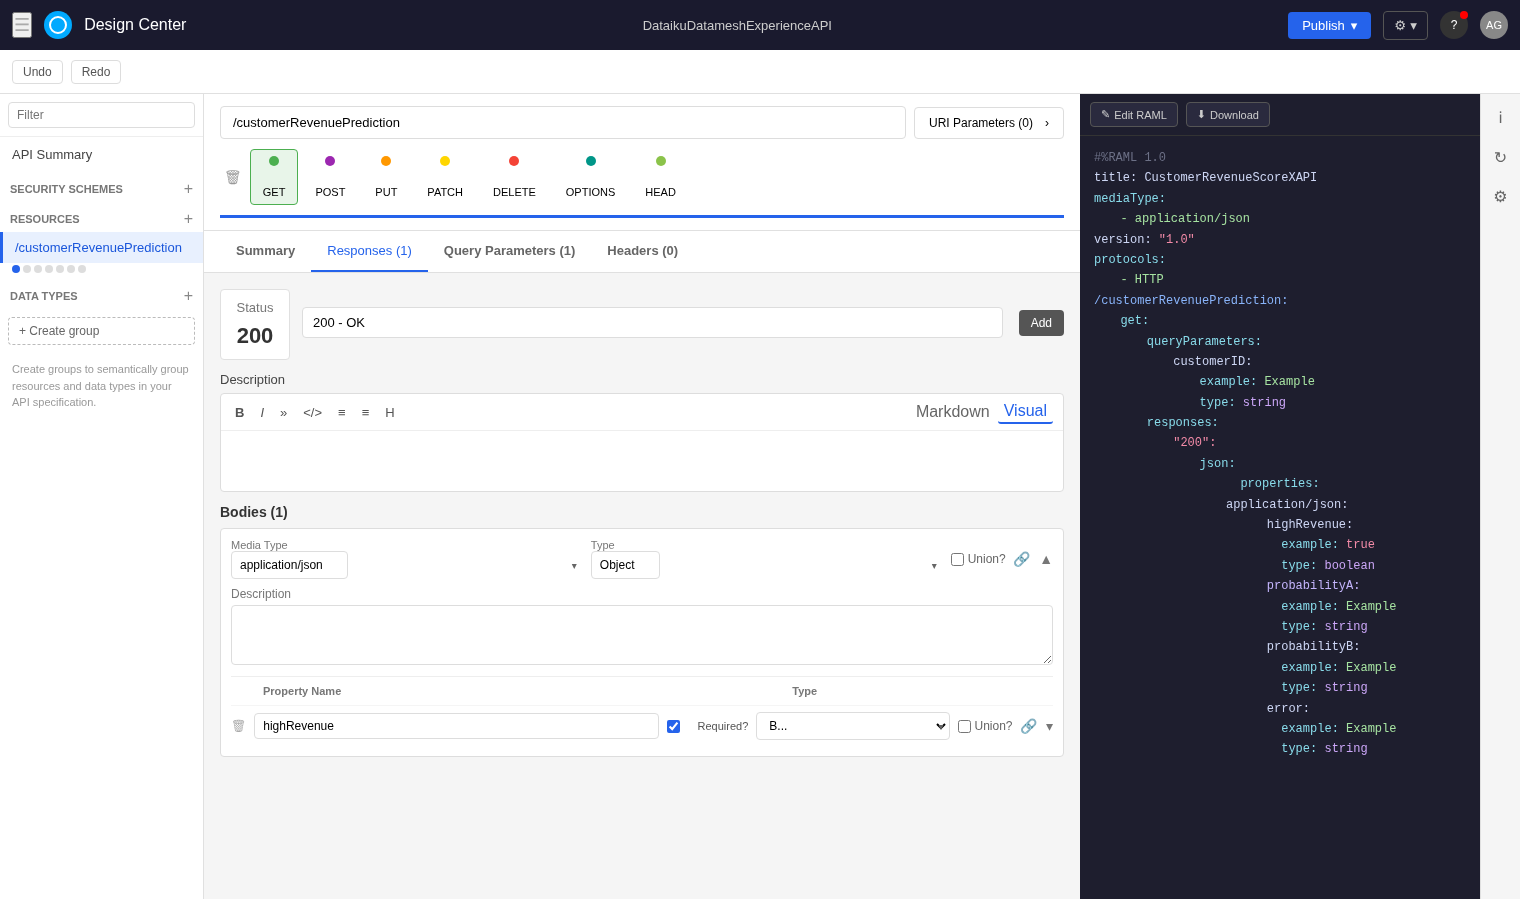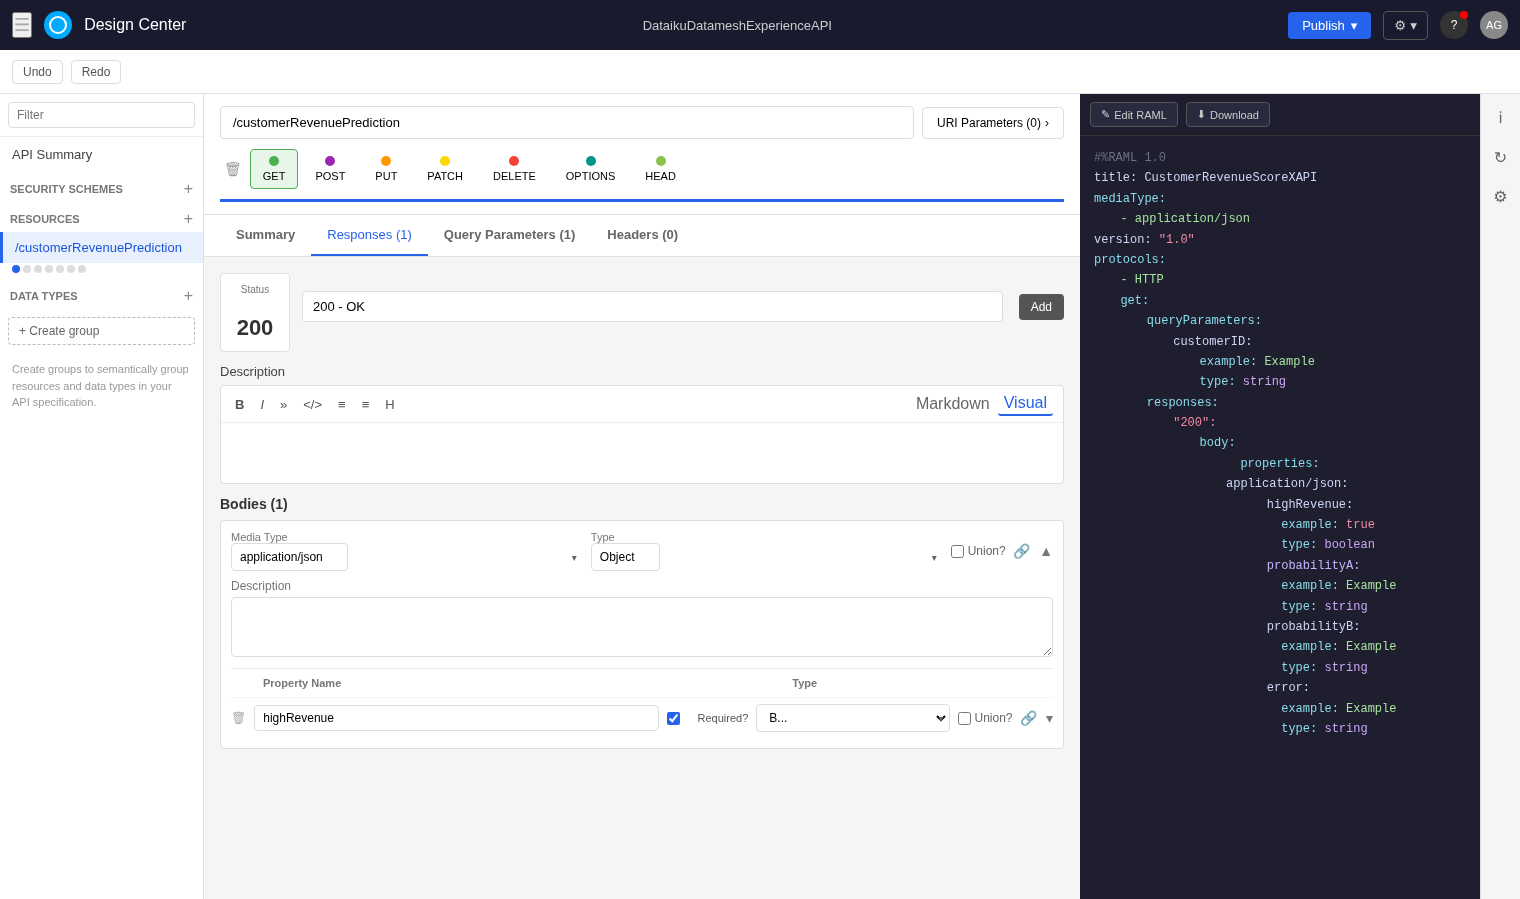--- a/index.html
+++ b/index.html
@@ -37,24 +37,24 @@
     .sidebar-helper { padding: 8px 12px; font-size: 11px; color: #999; line-height: 1.5; }
     .sidebar-api-summary { padding: 10px 12px; font-size: 13px; color: #444; cursor: pointer; }
 
     
     .center-panel { flex: 1; background: #f5f5f5; overflow-y: auto; display: flex; flex-direction: column; }
 
     
     .methods-bar { background: #fff; border-bottom: 1px solid #e0e0e0; padding: 12px 16px; display: flex; flex-direction: column; gap: 10px; }
     .path-row { display: flex; gap: 8px; align-items: center; }
     .path-input { flex: 1; padding: 8px 12px; border: 1px solid #ddd; border-radius: 4px; font-size: 13px; background: #fff; }
-    .uri-params-btn { padding: 8px 14px; border: 1px solid #ddd; border-radius: 4px; background: #fff; font-size: 12px; cursor: pointer; display: flex; align-items: center; gap: 4px; }
+    .uri-params-btn { padding: 8px 14px; border: 1px solid #ddd; border-radius: 4px; background: #fff; font-size: 12px; cursor: pointer; display: flex; align-items: center; gap: 12px; }
     .methods-row { display: flex; align-items: center; gap: 4px; }
     .delete-icon-btn { background: none; border: none; cursor: pointer; color: #999; font-size: 14px; padding: 4px; }
-    .method-btn { display: flex; flex-direction: column; align-items: center; padding: 6px 12px; border-radius: 4px; border: 1px solid transparent; cursor: pointer; font-size: 11px; gap: 4px; background: transparent; }
+    .method-btn { display: flex; flex-direction: column; align-items: center; padding: 6px 12px; border-radius: 4px; border: 1px solid transparent; cursor: pointer; font-size: 11px; gap: 20px; background: transparent; }
     .method-btn.active { background: #e8f5e9; border-color: #4caf50; }
     .method-dot { width: 10px; height: 10px; border-radius: 50%; }
     .dot-green { background: #4caf50; }
     .dot-purple { background: #9c27b0; }
     .dot-orange { background: #ff9800; }
     .dot-yellow { background: #ffd600; }
     .dot-red { background: #f44336; }
     .dot-teal { background: #009688; }
     .dot-lime { background: #8bc34a; }
 
@@ -237,21 +237,21 @@
       <div class="tab-item">Summary</div>
       <div class="tab-item active">Responses (1)</div>
       <div class="tab-item">Query Parameters (1)</div>
       <div class="tab-item">Headers (0)</div>
     </div>
 
     <div class="tab-content">
 
       <div style="display:flex; gap:12px; align-items:flex-start; margin-bottom:12px;">
         <div style="background:#fff; border:1px solid #e0e0e0; border-radius:4px; min-width:70px; display:flex; flex-direction:column; align-items:center; justify-content:flex-start; padding:10px 6px;">
-          <div style="font-size:10px; color:#777; margin-bottom:20px;">Status</div>
+          <div style="font-size:13px; color:#777; margin-bottom:8px;">Status</div>
           <div style="font-size:22px; font-weight:700; color:#333;">200</div>
         </div>
         <div style="flex:1; display:flex; gap:8px; align-items:center; padding-top:18px;">
           <div style="position:relative; flex:1;">
             <select class="status-select" style="width:100%; padding:7px 10px;">
               <option>200 - OK</option>
             </select>
           </div>
           <button class="add-btn">Add</button>
         </div>
@@ -356,28 +356,29 @@
       </button>
     </div>
     <div class="raml-content" id="raml-content">
         <div style="padding-left: 0px; white-space: pre; color: rgb(108, 112, 134);">#%RAML 1.0</div>
         <div style="padding-left: 0px; white-space: pre; color: rgb(205, 214, 244);">title: CustomerRevenueScoreXAPI</div>
         <div style="padding-left: 0px; white-space: pre; color: rgb(137, 220, 235);">mediaType:</div>
         <div style="padding-left: 12px; white-space: pre; color: rgb(166, 227, 161);">  - application/json</div>
         <div style="padding-left: 0px; white-space: pre;"><span style="color:#cdd6f4">version: </span><span style="color:#f38ba8">"1.0"</span></div>
         <div style="padding-left: 0px; white-space: pre; color: rgb(137, 220, 235);">protocols:</div>
         <div style="padding-left: 12px; white-space: pre; color: rgb(166, 227, 161);">  - HTTP</div>
+        <div style="padding-left: 0px; white-space: pre; color: rgb(137, 180, 250);">/customerRevenuePrediction:</div>
         <div style="padding-left: 12px; white-space: pre; color: rgb(137, 220, 235);">  get:</div>
         <div style="padding-left: 24px; white-space: pre; color: rgb(137, 220, 235);">    queryParameters:</div>
         <div style="padding-left: 36px; white-space: pre; color: rgb(205, 214, 244);">      customerID:</div>
         <div style="padding-left: 48px; white-space: pre;"><span style="color:#89dceb">        example: </span><span style="color:#a6e3a1">Example</span></div>
         <div style="padding-left: 48px; white-space: pre;"><span style="color:#89dceb">        type: </span><span style="color:#cba6f7">string</span></div>
         <div style="padding-left: 24px; white-space: pre; color: rgb(137, 220, 235);">    responses:</div>
         <div style="padding-left: 36px; white-space: pre; color: rgb(243, 139, 168);">      "200":</div>
-        <div style="padding-left: 48px; white-space: pre; color: rgb(137, 220, 235);">        body:</div>
+        <div style="padding-left: 48px; white-space: pre; color: rgb(137, 220, 235);">        json:</div>
         <div style="padding-left: 60px; white-space: pre; color: rgb(137, 220, 235);">            properties:</div>
         <div style="padding-left: 60px; white-space: pre; color: rgb(205, 214, 244);">          application/json:</div>
         <div style="padding-left: 72px; white-space: pre; color: rgb(205, 214, 244);">              highRevenue:</div>
         <div style="padding-left: 72px; white-space: pre;"><span style="color:#89dceb">                example: </span><span style="color:#f38ba8">true</span></div>
         <div style="padding-left: 72px; white-space: pre;"><span style="color:#89dceb">                type: </span><span style="color:#cba6f7">boolean</span></div>
         <div style="padding-left: 72px; white-space: pre; color: #c4b5fd;">              probabilityA:</div>
         <div style="padding-left: 72px; white-space: pre;"><span style="color:#89dceb">                example: </span><span style="color:#a6e3a1">Example</span></div>
         <div style="padding-left: 72px; white-space: pre;"><span style="color:#89dceb">                type: </span><span style="color:#cba6f7">string</span></div>
         <div style="padding-left: 72px; white-space: pre; color: rgb(205, 214, 244);">              probabilityB:</div>
         <div style="padding-left: 72px; white-space: pre;"><span style="color:#89dceb">                example: </span><span style="color:#a6e3a1">Example</span></div>

